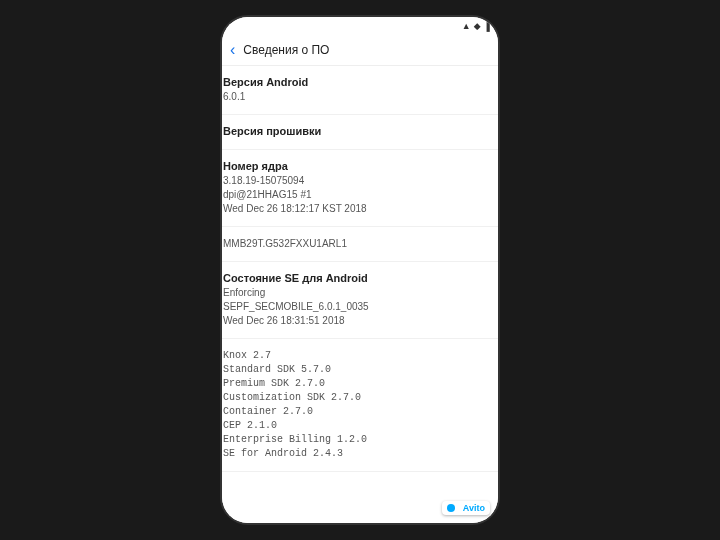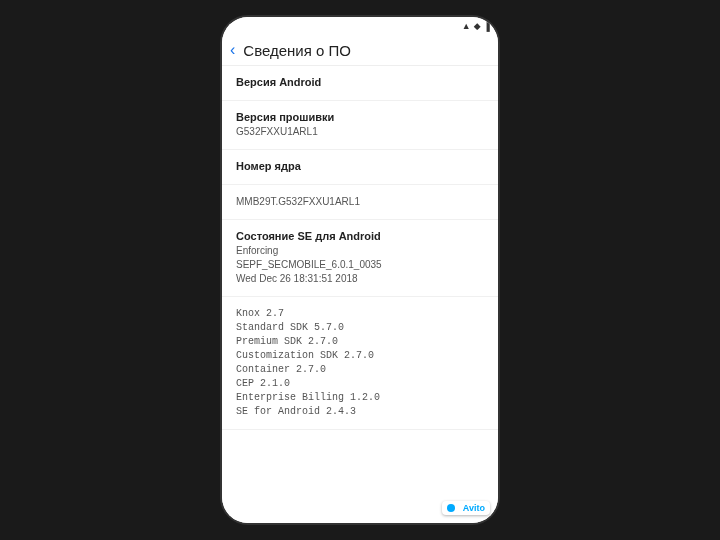--- a/index.html
+++ b/index.html
@@ -52,32 +52,32 @@
       align-items: center;
       border-bottom: 1px solid #eee;
     }
     .back-icon {
       font-size: 16px;
       color: #1a73e8;
       margin-right: 8px;
       cursor: pointer;
     }
     .top-title {
-      font-size: 15px;
+      font-size: 12px;
       font-weight: 500;
       color: #222;
     }
     .content {
       flex: 1;
       overflow-y: auto;
       background: #fff;
       padding: 0;
     }
     .info-item {
-      padding: 10px 14px;
+      padding: 10px 1px;
       border-bottom: 1px solid #f0f0f0;
     }
     .info-label {
       font-size: 11px;
       font-weight: 600;
       color: #222;
       margin-bottom: 2px;
     }
     .info-value {
       font-size: 10px;
@@ -119,29 +119,32 @@
       </div>
     </div>
     <div class="top-bar">
       <span class="back-icon">‹</span>
       <span class="top-title">Сведения о ПО</span>
     </div>
     <div class="content">
 
       <div class="info-item">
         <div class="info-label">Версия Android</div>
+        <div class="info-value">6.0.1</div>
       </div>
 
       <div class="info-item">
         <div class="info-label">Версия прошивки</div>
-        <div class="info-value">G532FXXU1ARL1</div>
       </div>
 
       <div class="info-item">
         <div class="info-label">Номер ядра</div>
+        <div class="info-value" style="white-space: pre-line;">3.18.19-15075094
+dpi@21HHAG15 #1
+Wed Dec 26 18:12:17 KST 2018</div>
       </div>
 
       <div class="info-item">
         <div class="info-value">MMB29T.G532FXXU1ARL1</div>
       </div>
 
       <div class="info-item">
         <div class="info-label">Состояние SE для Android</div>
         <div class="info-value" style="white-space: pre-line;">Enforcing
 SEPF_SECMOBILE_6.0.1_0035

